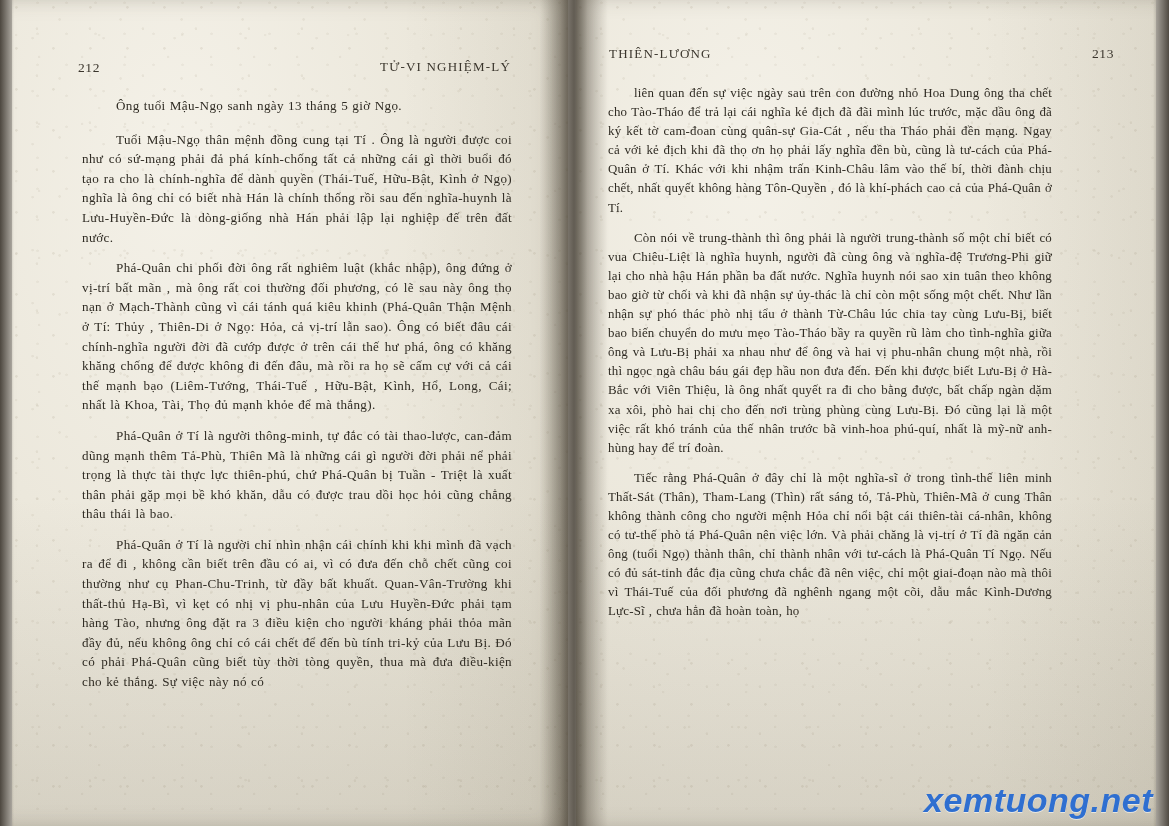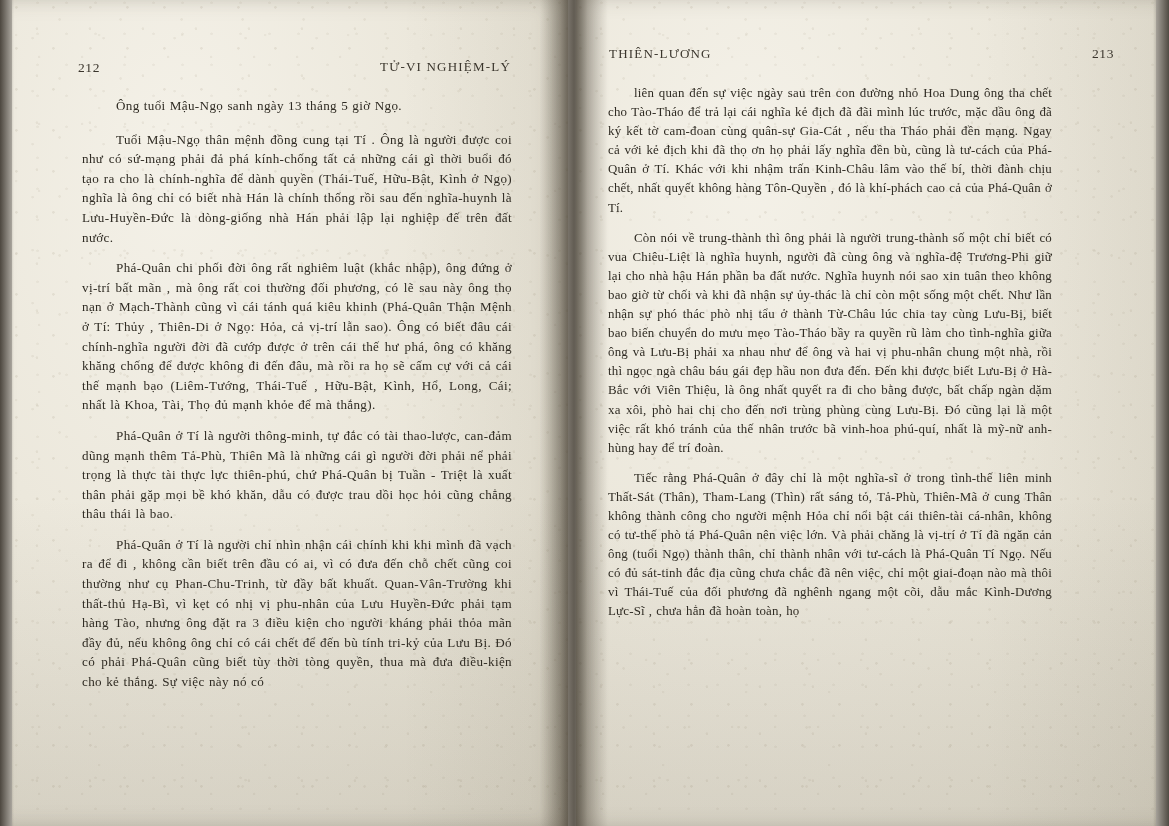--- a/index.html
+++ b/index.html
@@ -188,13 +188,14 @@
       <p>Tiếc rằng Phá-Quân ở đây chỉ là một nghĩa-sĩ ở trong tình-thế liên minh Thất-Sát (Thân), Tham-Lang (Thìn) rất sáng tỏ, Tả-Phù, Thiên-Mã ở cung Thân không thành công cho người mệnh Hỏa chỉ nổi bật cái thiên-tài cá-nhân, không có tư-thế phò tá Phá-Quân nên việc lớn. Và phải chăng là vị-trí ở Tí đã ngăn cản ông (tuổi Ngọ) thành thân, chỉ thành nhân với tư-cách là Phá-Quân Tí Ngọ. Nếu có đủ sát-tinh đắc địa cũng chưa chắc đã nên việc, chỉ một giai-đoạn nào mà thôi vì Thái-Tuế của đối phương đã nghênh ngang một cõi, dẫu mắc Kình-Dương Lực-Sĩ , chưa hẳn đã hoàn toàn, họ</p>
     </div>
 
     <div class="fade"></div>
   </div>
 
   <div id="gutter"></div>
   <div id="edge-left"></div>
   <div id="edge-right"></div>
 
+  <div id="watermark" style="color: rgb(47, 111, 208);">xemtuong.net</div>
 </div>
 
 </body></html>

